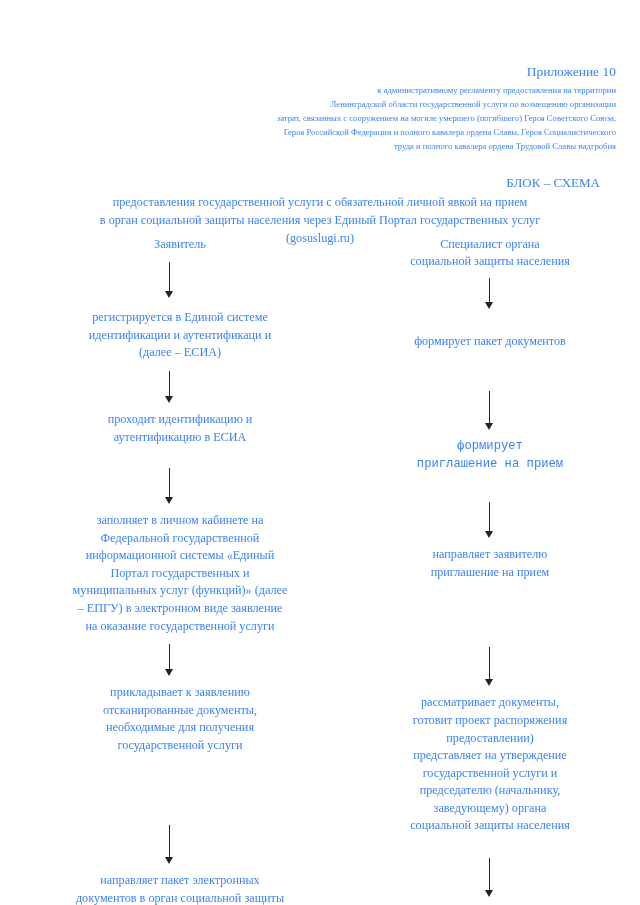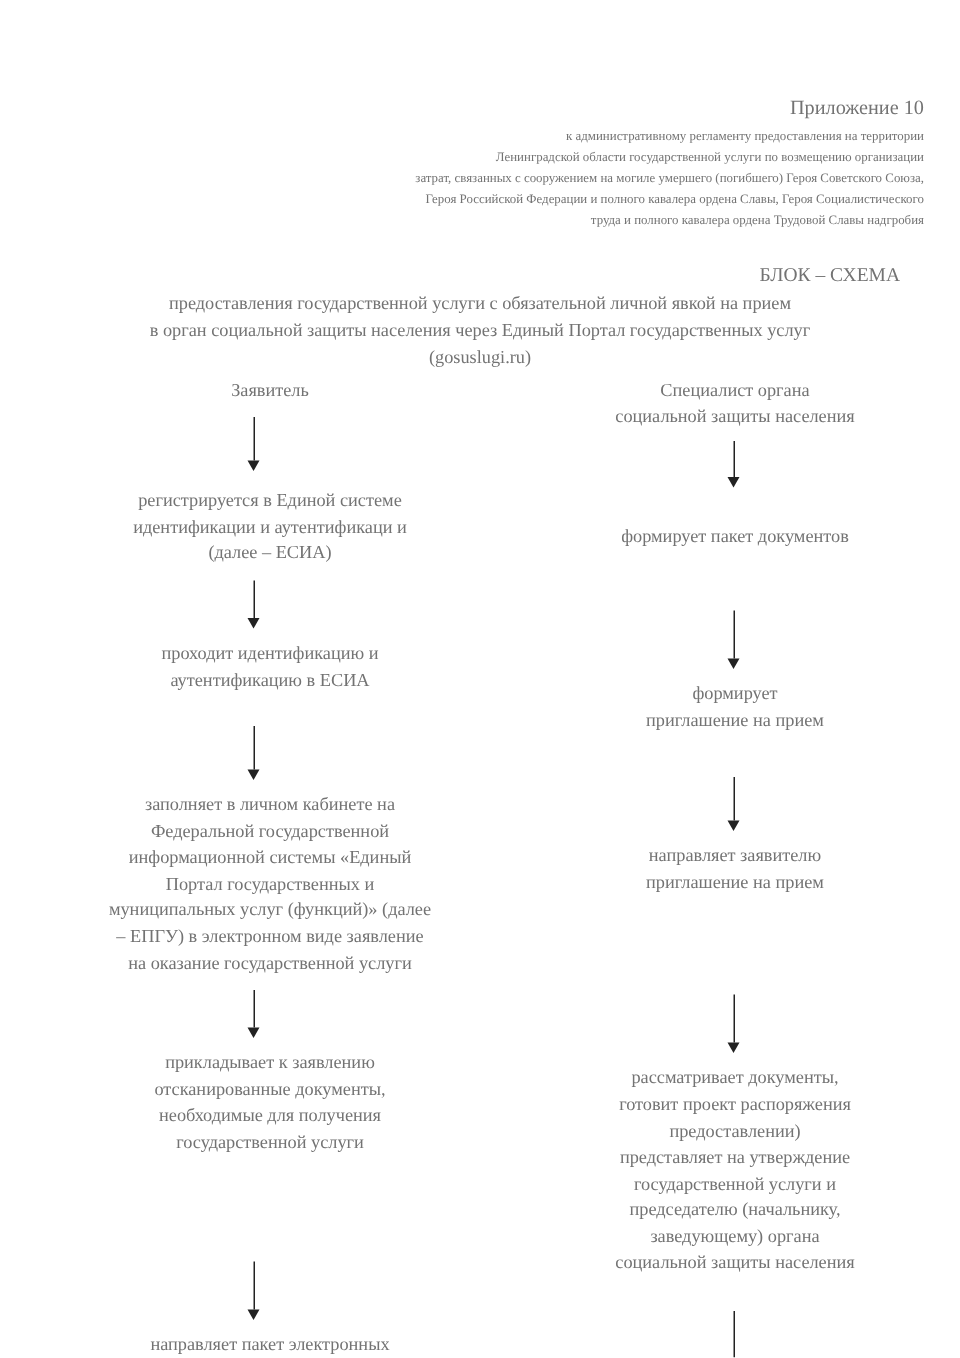--- a/index.html
+++ b/index.html
@@ -7,21 +7,21 @@
     margin: 0;
     padding: 0;
     background: #ffffff;
   }
   .page {
     position: relative;
     width: 640px;
     height: 905px;
     margin: 0 auto;
     background: #ffffff;
-    color: #737373;
+    color: #3b82f6;
     font-family: "Liberation Serif", "DejaVu Serif", serif;
     overflow: hidden;
   }
 
   
   .header-block {
     position: absolute;
     top: 64px;
     left: 160px;
     width: 456px;
@@ -62,21 +62,20 @@
     position: absolute;
     top: 236px;
   }
   .col-left  { left: 52px;  width: 256px; }
   .col-right { left: 362px; width: 256px; }
 
   .col-head {
     text-align: center;
     font-size: 12.2px;
     line-height: 1.42;
-    margin-top: 16px;
   }
 
   .node {
     text-align: center;
     font-size: 12.2px;
     line-height: 1.44;
   }
 
   
   .arrow {
@@ -205,21 +204,21 @@
 
     <div class="node" style="margin-top:24px;">
       <div>формирует пакет документов</div>
     </div>
 
     <div class="arrow" style="height:39px;margin-top:41px;margin-left:123px;">
       <div class="shaft" style="height:32px;"></div>
         <div class="head"></div>
     </div>
 
-    <div class="node" style="margin-top:8px;">
+    <div class="node" style="margin-top:8px;font-family:Liberation Mono, monospace;">
       <div>формирует</div>
       <div>приглашение на прием</div>
     </div>
 
     <div class="arrow" style="height:36px;margin-top:29px;margin-left:123px;">
       <div class="shaft" style="height:29px;"></div>
         <div class="head"></div>
     </div>
 
     <div class="node" style="margin-top:8px;">

